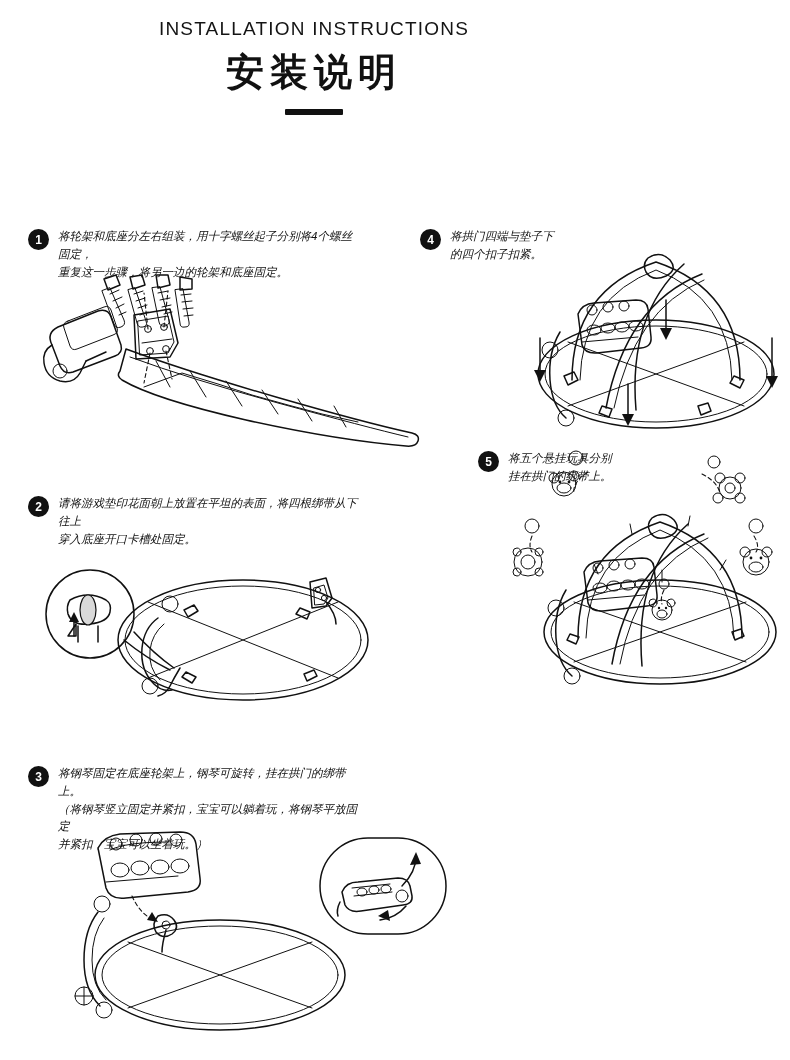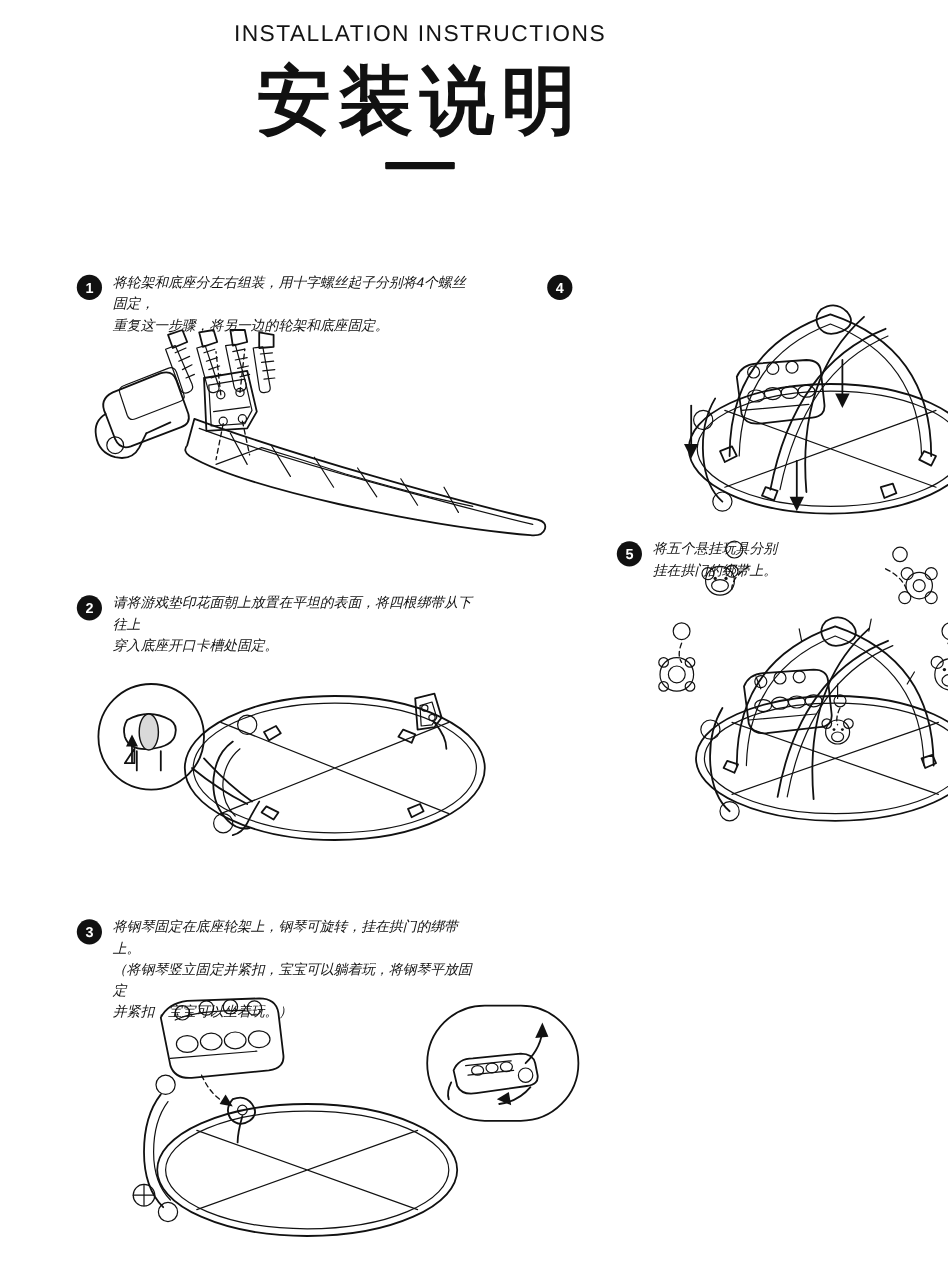--- a/index.html
+++ b/index.html
@@ -12,37 +12,36 @@
     height: 1060px;
     position: relative;
     font-family: "Liberation Sans", sans-serif;
     color: #000;
     overflow: hidden;
   }
   .page {
     position: relative;
     width: 628px;
     height: 1060px;
-    margin-left: 36px;
   }
   
   .header {
     position: absolute;
     top: 0; left: 0; right: 0;
     text-align: center;
   }
   .title-en {
     font-size: 19px;
     letter-spacing: 1.2px;
     margin-top: 18px;
     color: #141414;
     font-weight: 400;
   }
   .title-cn {
-    font-size: 62px;
+    font-size: 38px;
     letter-spacing: 6px;
     font-weight: 700;
     margin-top: 12px;
     color: #111;
     line-height: 1.08;
   }
   .rule {
     width: 58px;
     height: 6px;
     background: #111;
@@ -275,20 +274,22 @@
       <path class="ln" d="M366 76 q-10 12 -26 14"></path>
       <path class="fill-b" d="M338 86 l12 5 l-2 -11 z"></path>
 
       <circle class="ln-thin" cx="362" cy="66" r="6"></circle>
     </svg>
   </div>
 
   <div class="step" style="left:420px; top:228px; width:230px;">
     <div class="step-head">
       <div class="badge">4</div>
+      <div class="step-text">将拱门四端与垫子下
+的四个扣子扣紧。</div>
     </div>
   </div>
 
   <div class="art" style="left:520px; top:232px;">
     <svg width="270" height="215" viewBox="0 0 270 215" aria-hidden="true">
 
       <ellipse class="ln" cx="136" cy="142" rx="118" ry="54"></ellipse>
       <ellipse class="ln-thin" cx="136" cy="142" rx="111" ry="48"></ellipse>
       <path class="ln-thin" d="M48 110 l176 64 M224 110 l-176 64"></path>
 

